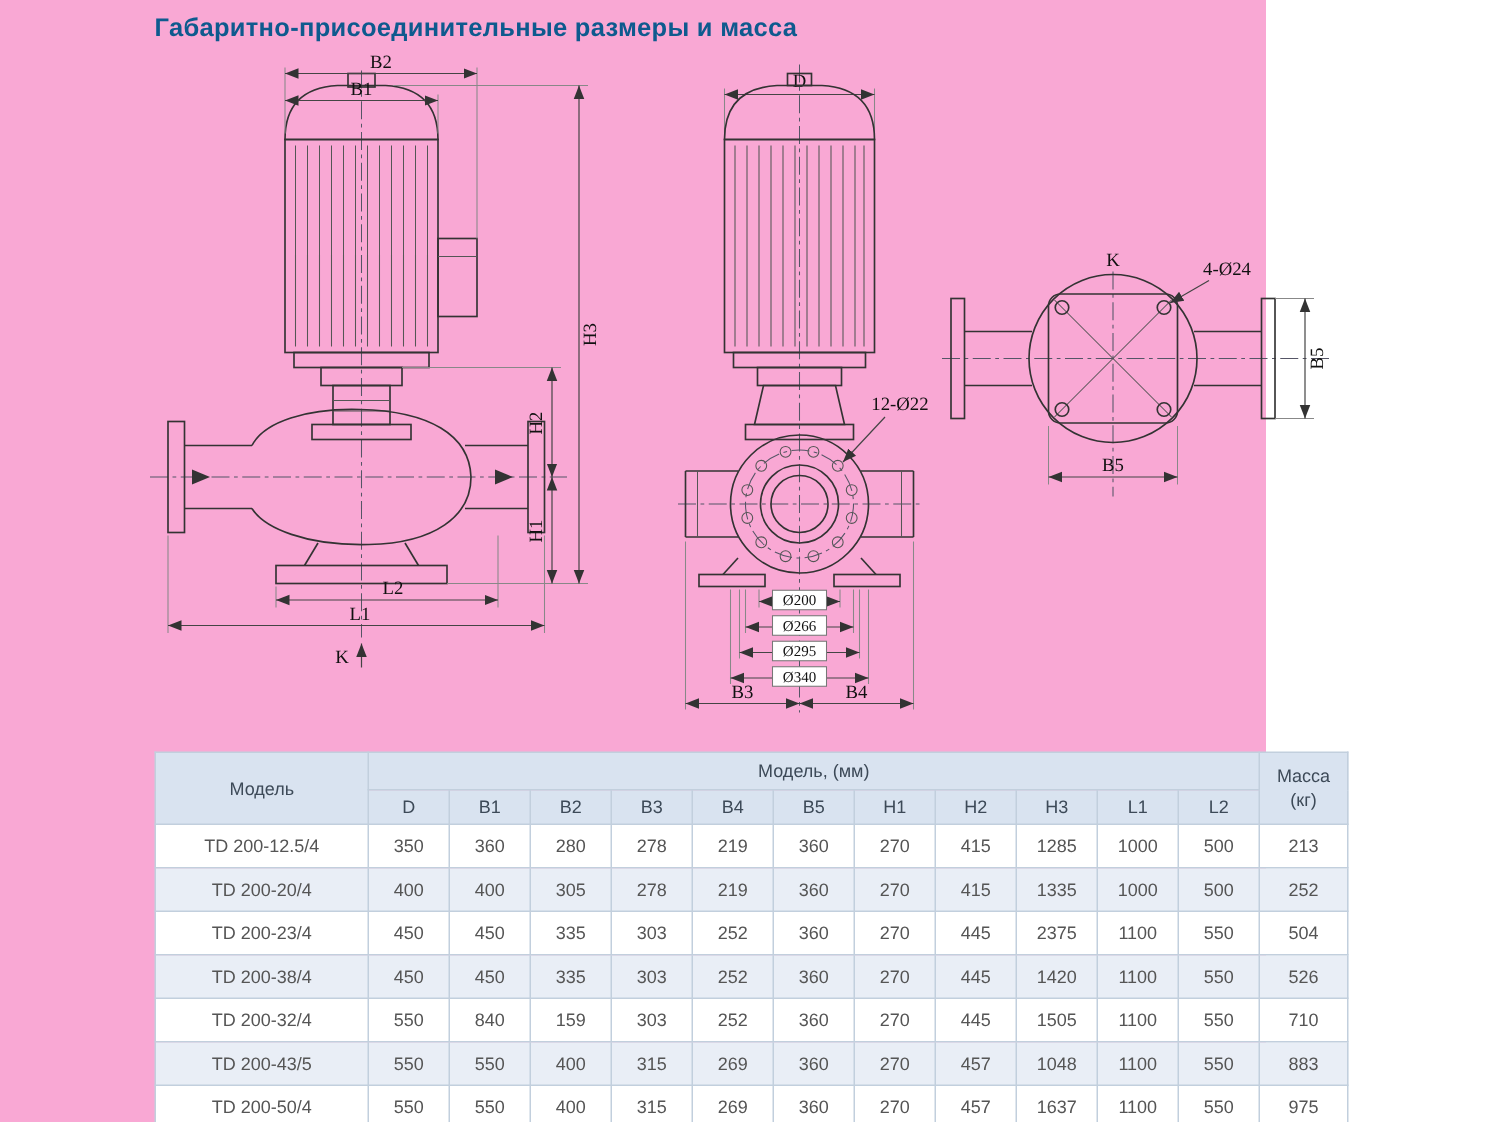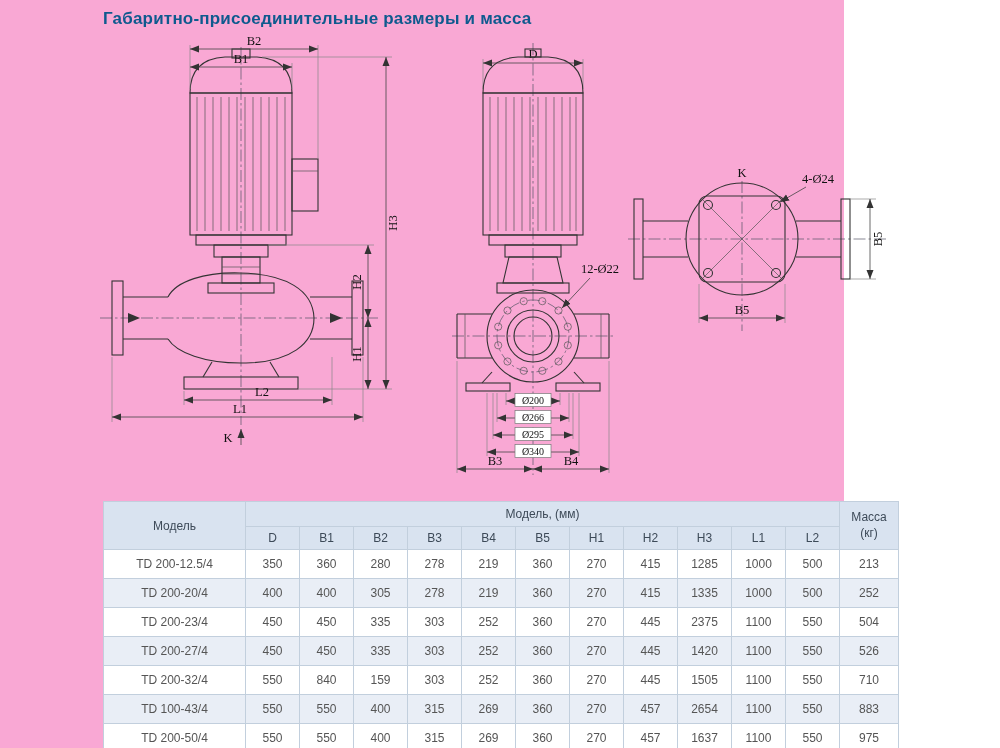--- a/index.html
+++ b/index.html
@@ -335,21 +335,21 @@
           <td>252</td>
           <td>360</td>
           <td>270</td>
           <td>445</td>
           <td>2375</td>
           <td>1100</td>
           <td>550</td>
           <td>504</td>
         </tr>
         <tr>
-          <td>TD 200-27/4</td>
+          <td>TD 200-38/4</td>
           <td>450</td>
           <td>450</td>
           <td>335</td>
           <td>303</td>
           <td>252</td>
           <td>360</td>
           <td>270</td>
           <td>445</td>
           <td>1420</td>
           <td>1100</td>
@@ -365,30 +365,30 @@
           <td>252</td>
           <td>360</td>
           <td>270</td>
           <td>445</td>
           <td>1505</td>
           <td>1100</td>
           <td>550</td>
           <td>710</td>
         </tr>
         <tr>
-          <td>TD 100-43/4</td>
+          <td>TD 200-43/5</td>
           <td>550</td>
           <td>550</td>
           <td>400</td>
           <td>315</td>
           <td>269</td>
           <td>360</td>
           <td>270</td>
           <td>457</td>
-          <td>2654</td>
+          <td>1048</td>
           <td>1100</td>
           <td>550</td>
           <td>883</td>
         </tr>
         <tr>
           <td>TD 200-50/4</td>
           <td>550</td>
           <td>550</td>
           <td>400</td>
           <td>315</td>

